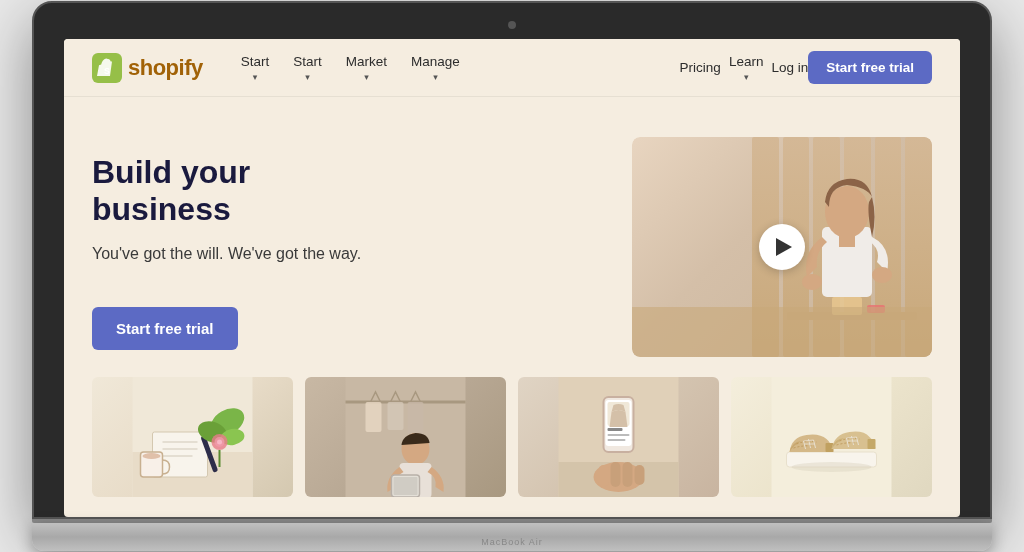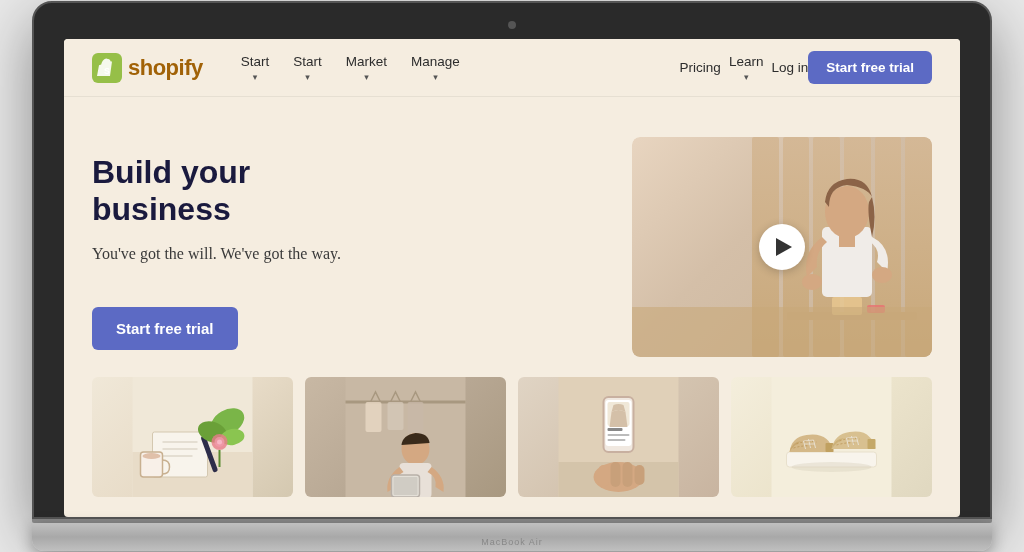--- a/index.html
+++ b/index.html
@@ -139,21 +139,20 @@
       font-weight: 800;
       color: #1a1a3e;
       line-height: 1.15;
       margin-bottom: 18px;
     }
 
     .hero-subtitle {
       font-size: 16px;
       color: #3a3a3a;
       margin-bottom: 44px;
-      font-family: Liberation Serif, serif;
     }
 
     .btn-hero {
       background: #5c6ac4;
       color: white;
       border: none;
       border-radius: 6px;
       padding: 13px 24px;
       font-size: 15px;
       font-weight: 600;

